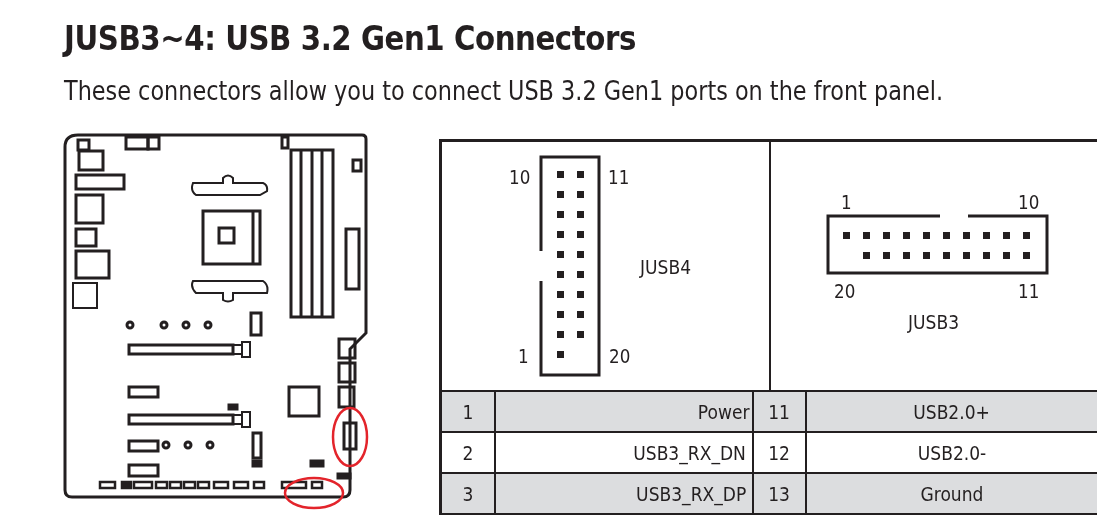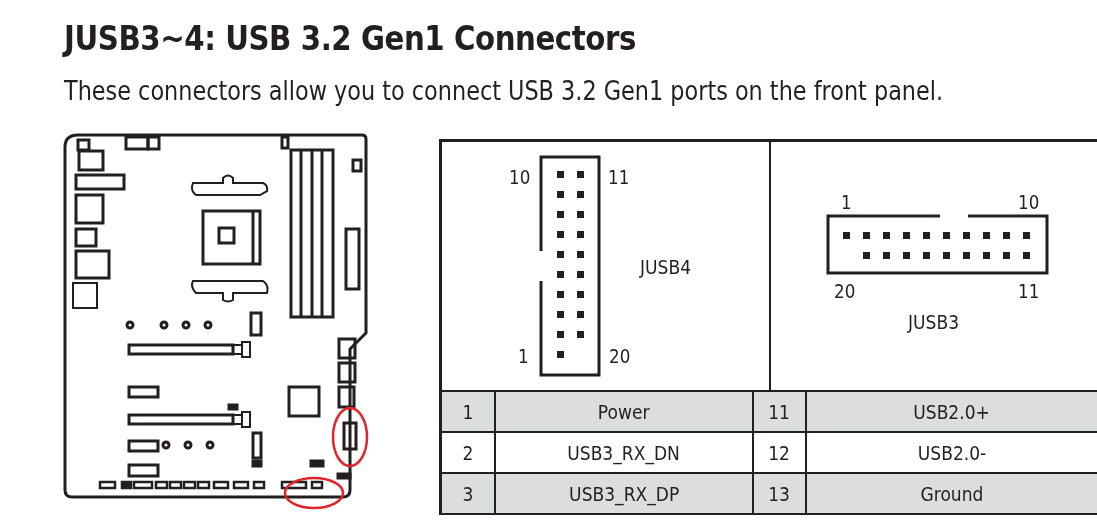--- a/index.html
+++ b/index.html
@@ -15,21 +15,21 @@
   .diagram-divider { position: absolute; left: 769px; top: 139px; width: 2px; height: 253px; background: #231f20; }
   .pin-label { position: absolute; font-size: 19px; transform: scaleX(0.88); transform-origin: left top; white-space: nowrap; }
   .conn-name { position: absolute; font-size: 19px; transform: scaleX(0.9); transform-origin: left top; white-space: nowrap; }
   table.pins { position: absolute; left: 439px; top: 390px; border-collapse: collapse; }
   table.pins td { border: 2px solid #231f20; height: 41px; padding: 0; text-align: center;
                   font-size: 19px; box-sizing: border-box; }
   table.pins td span { display: inline-block; transform: scaleX(0.9); white-space: nowrap; }
   table.pins tr.gray td { background: #dcdddf; }
   table.pins tr.white td { background: #ffffff; }
   table.pins td.c-num1 { width: 56px; border-left: 3px solid #231f20; }
-  table.pins td.c-sig1 { width: 264px; }
+  table.pins td.c-sig1 { width: 264px; text-align: right; }
   table.pins td.c-num2 { width: 54px; }
   table.pins td.c-sig2 { width: 300px; border-right: none; }
 </style>
 </head>
 <body>
 
 <div class="title">JUSB3~4: USB 3.2 Gen1 Connectors</div>
 <div class="desc">These connectors allow you to connect USB 3.2 Gen1 ports on the front panel.</div>
 
 <svg class="board" width="320" height="399" viewBox="0 0 320 399">

